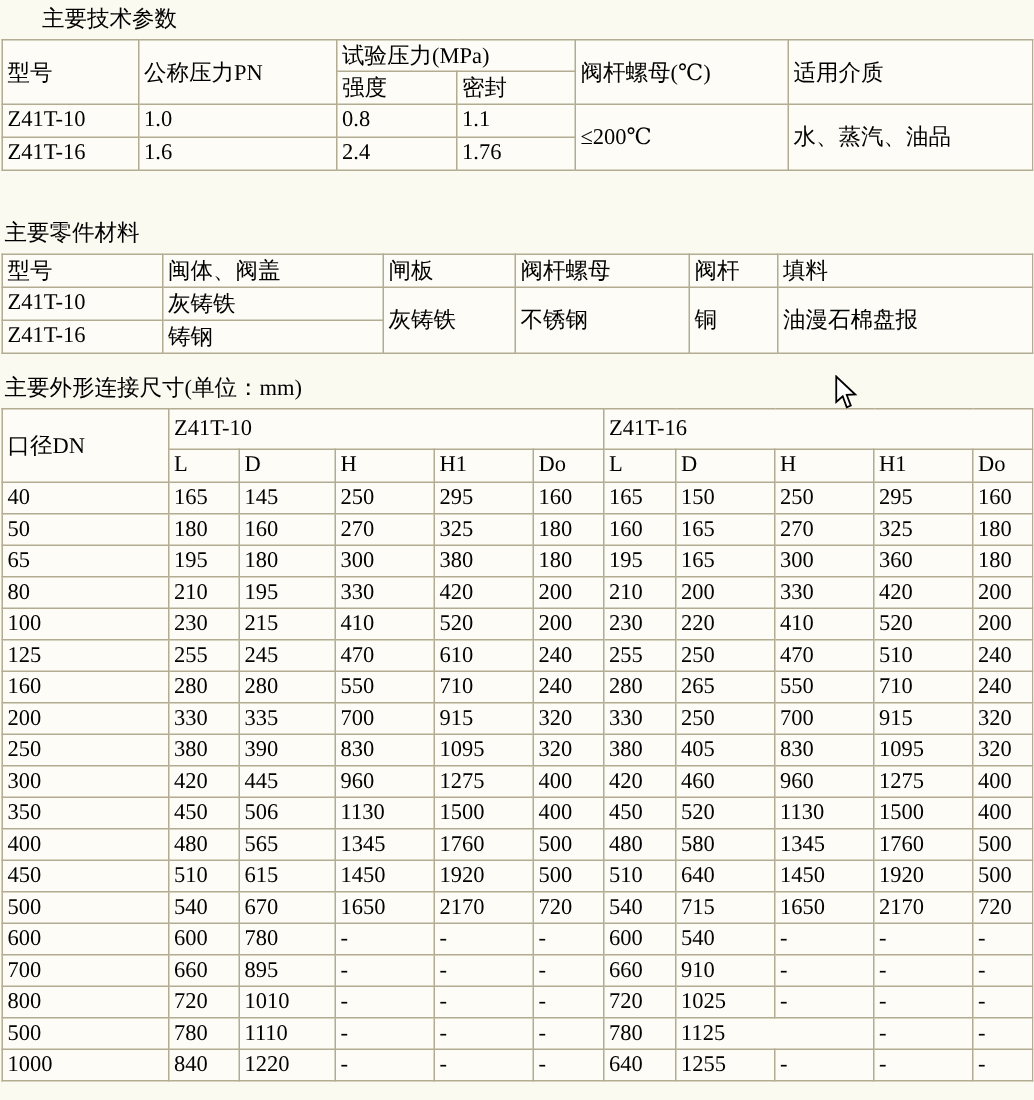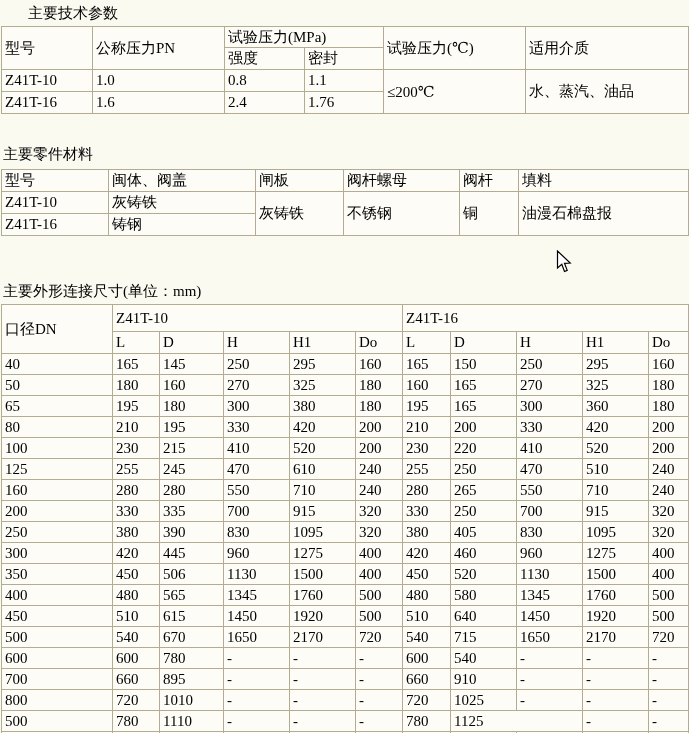--- a/index.html
+++ b/index.html
@@ -4,22 +4,22 @@
 <style>
   html,body{margin:0;padding:0;}
   body{
     width:689px;height:733px;position:relative;
     background:#fbfaf1;color:#000;
     font-family:"Liberation Serif","DejaVu Serif",serif;
     font-size:15px;
   }
   .title{margin:0 0 4px 3px;padding:0;font-size:15px;font-weight:normal;line-height:18px;}
   .title-first{padding-top:4px;margin-left:28px;}
-  .gap1{margin-top:33px;font-family:Liberation Mono, monospace;}
-  .gap2{margin-top:46px;}
+  .gap1{margin-top:33px;}
+  .gap2{margin-top:14px;}
   table.t{
     border-collapse:collapse;table-layout:fixed;
     width:687px;margin-left:1px;padding-left:32px;
   }
   table.t td{
     border:1px solid #b3ac92;
     padding:0 1px 0 3px;
     vertical-align:middle;
     white-space:nowrap;overflow:hidden;
     background:#fdfcf7;
@@ -44,21 +44,21 @@
       <col style="width:80px">
     <col style="width:79px">
       <col style="width:142px">
       <col style="width:163px">
   </colgroup>
   <tbody>
       <tr class="hr1">
     <td rowspan="2">型号</td>
     <td rowspan="2">公称压力PN</td>
     <td colspan="2">试验压力(MPa)</td>
-    <td rowspan="2">试验压力(℃)</td>
+    <td rowspan="2">阀杆螺母(℃)</td>
     <td rowspan="2">适用介质</td>
   </tr>
   <tr>
     <td>强度</td>
     <td>密封</td>
   </tr>
   <tr>
     <td>Z41T-10</td>
     <td>1.0</td>
     <td>0.8</td>

